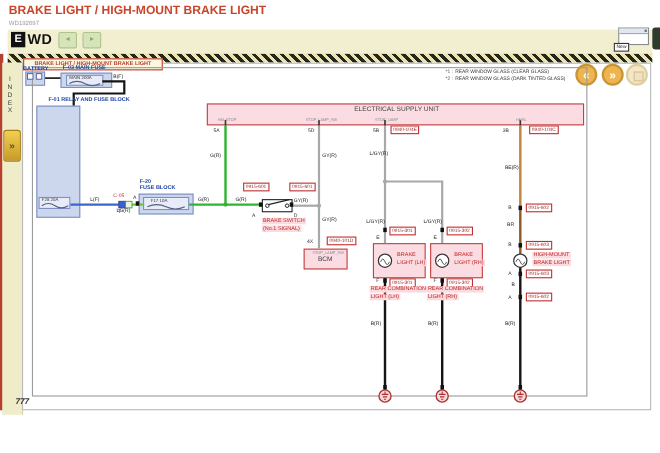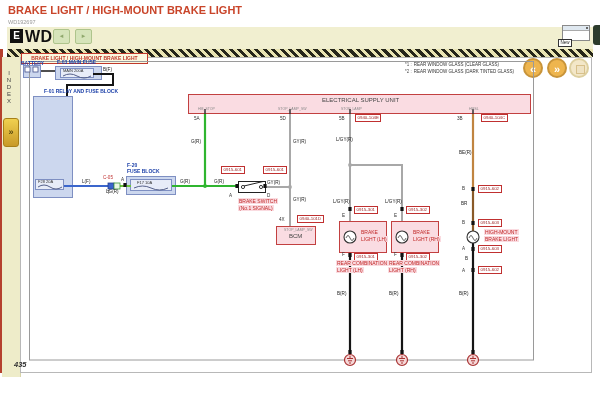--- a/index.html
+++ b/index.html
@@ -5,21 +5,21 @@
   html,body{margin:0;padding:0}
   body{width:600px;height:412px;position:relative;background:#fff;overflow:hidden;
        font-family:"Liberation Sans",sans-serif;}
   .abs{position:absolute}
   
   #page-title{left:8px;top:4px;font-size:11px;font-weight:bold;color:#c9452a;white-space:nowrap}
   #doc-id{left:8px;top:19px;font-size:5.5px;color:#999}
   #toolbar{left:7px;top:27px;width:586px;height:22px;background:#f1efd0;border-bottom:1px solid #dcd8ae}
   #logo-e{left:10px;top:29px;width:13px;height:14px;background:#111;color:#fff;font-size:10px;font-weight:bold;
           text-align:center;line-height:14px}
-  #logo-wd{left:25px;top:28px;font-size:16px;font-weight:bold;color:#111;letter-spacing:.5px}
+  #logo-wd{left:25px;top:28px;font-size:13px;font-weight:bold;color:#111;letter-spacing:.5px}
   .tb-btn{width:15px;height:13px;background:#d6e4ba;border:1px solid #aec48c;border-radius:2px;
           font-size:7px;color:#8fa86c;text-align:center;line-height:12px;top:29px}
   #new-window-icon{left:562px;top:25px;width:26px;height:14px;background:#fff;border:1px solid #8a8a8a}
   #new-window-icon .bar{position:absolute;left:0;top:0;right:0;height:4px;background:#dfe8f0;border-bottom:1px solid #aaa}
   #new-window-icon .dot{position:absolute;right:1px;top:1px;width:2px;height:2px;background:#666}
   #new-label{left:558px;top:39px;background:#fff;border:1px solid #333;font-size:4.5px;color:#222;
              padding:0 1.5px;line-height:1.4}
   #corner-shape{left:593px;top:25px;width:7px;height:20px;background:#2c3b2c;border-radius:3px 0 0 3px}
   
   #hatch{left:7px;top:49px;width:586px;height:8px;
@@ -256,14 +256,14 @@
     <div class="lab lr" style="left: 360px; top: 229px;">BRAKE</div>
     <div class="lab lr" style="left: 360px; top: 236px;">LIGHT (LH)</div>
     <div class="lab lr" style="left: 412px; top: 229px;">BRAKE</div>
     <div class="lab lr" style="left: 412px; top: 236px;">LIGHT (RH)</div>
     <div class="lab lr" style="left: 484px; top: 229px;">HIGH-MOUNT</div>
     <div class="lab lr" style="left: 484px; top: 236px;">BRAKE LIGHT</div>
     <div class="lab lr" style="left: 336px; top: 260px;">REAR COMBINATION</div>
     <div class="lab lr" style="left: 336px; top: 267px;">LIGHT (LH)</div>
     <div class="lab lr" style="left: 388px; top: 260px;">REAR COMBINATION</div>
     <div class="lab lr" style="left: 388px; top: 267px;">LIGHT (RH)</div>
-    <div class="lab l7" style="left: 14px; top: 361px;">435</div>
+    <div class="lab l7" style="left: 14px; top: 361px;">777</div>
   </div>
 
 </body></html>

